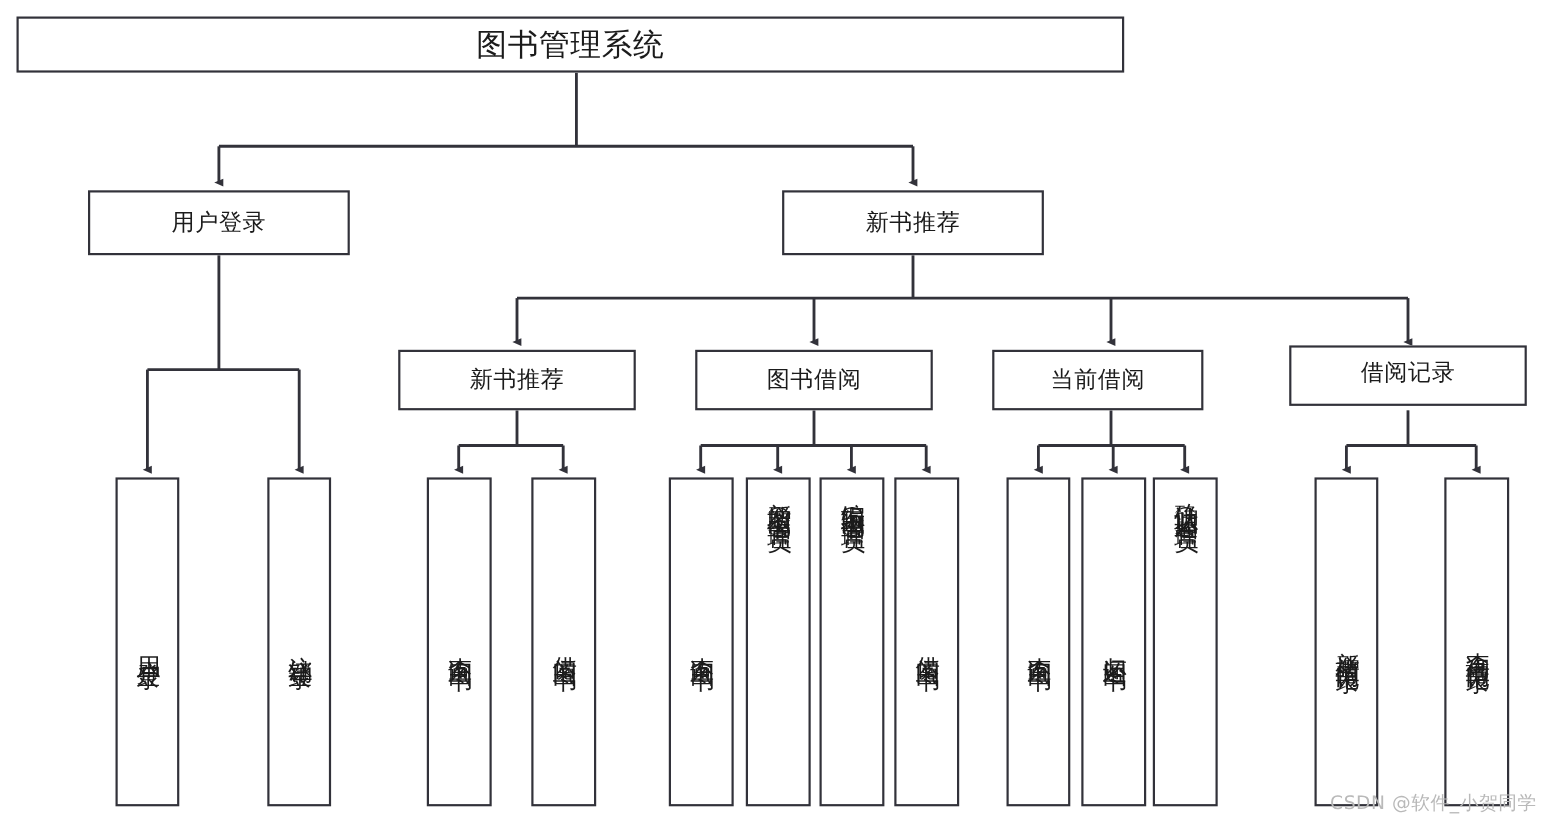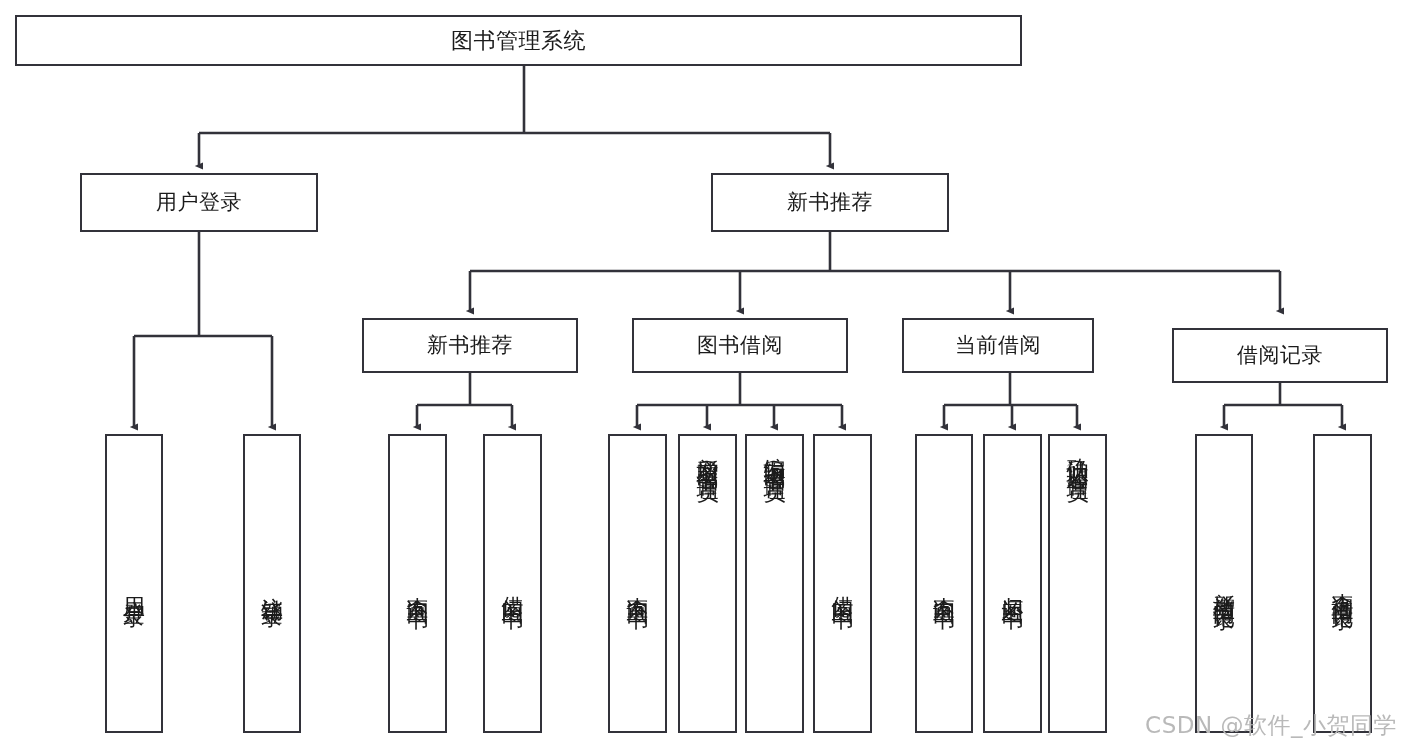--- a/index.html
+++ b/index.html
@@ -38,21 +38,21 @@
   }
   .node-label {
     line-height: 1.18;
     letter-spacing: 0.5px;
     white-space: nowrap;
   }
   .node.horizontal .node-label {
     font-size: 21px;
   }
   .node.root .node-label {
-    font-size: 22px;
+    font-size: 28px;
   }
   .node.vertical {
     align-items: flex-start;
     padding-top: 4px;
   }
   .node.vertical .node-label {
     writing-mode: vertical-rl;
     text-orientation: upright;
     font-size: 22px;
     letter-spacing: 3.5px;
@@ -60,21 +60,21 @@
     white-space: nowrap;
     display: block;
   }
   .node.vertical.centered {
     align-items: center;
   }
   #watermark {
     position: absolute;
     right: 8px;
     bottom: 6px;
-    font-size: 23px;
+    font-size: 17px;
     color: #b9b9b9;
     letter-spacing: 0.5px;
     z-index: 3;
     white-space: nowrap;
     font-family: "DejaVu Sans", "Liberation Sans", sans-serif;
     margin-left: 39px;
   }
 </style>
 </head>
 <body>
@@ -148,21 +148,21 @@
   </div>
 
   <div class="node horizontal" style="left:632px; top:318px; width:216px; height:55px;">
     <span class="node-label">图书借阅</span>
   </div>
 
   <div class="node horizontal" style="left:902px; top:318px; width:192px; height:55px;">
     <span class="node-label">当前借阅</span>
   </div>
 
-  <div class="node horizontal" style="left:1172px; top:328px; width:216px; height:55px;">
+  <div class="node horizontal" style="left:1172px; top:314px; width:216px; height:55px;font-family:Liberation Mono, monospace;">
     <span class="node-label">借阅记录</span>
   </div>
 
   <div class="node vertical centered" style="left:105px; top:434px; width:58px; height:299px;">
     <span class="node-label">用户登录</span>
   </div>
 
   <div class="node vertical centered" style="left:243px; top:434px; width:58px; height:299px;">
     <span class="node-label">注销登录</span>
   </div>

